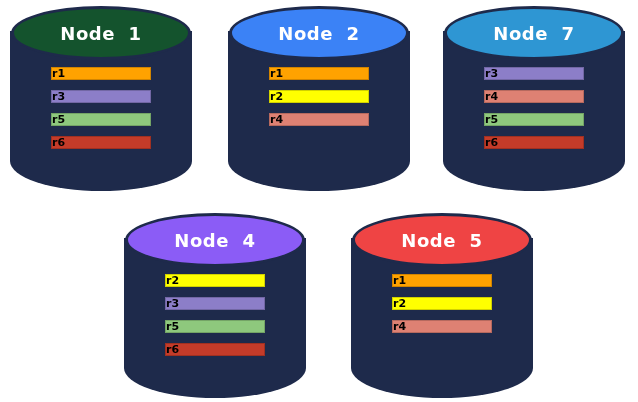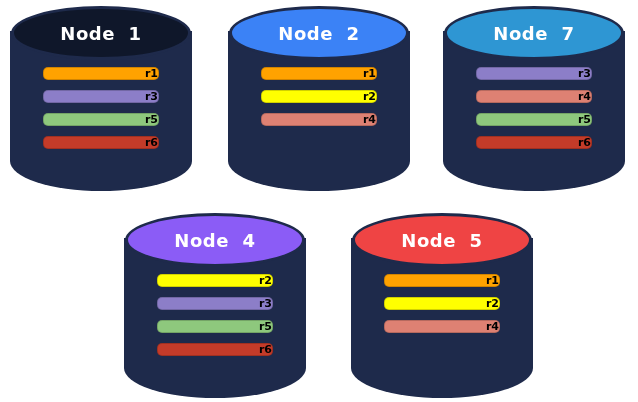--- a/index.html
+++ b/index.html
@@ -50,49 +50,49 @@
   .bars {
     position: absolute;
     top: 62px;
     left: 0; right: 0;
     display: flex;
     flex-direction: column;
     align-items: center;
     gap: 10px;
   }
   .bar {
-    width: 116px;
+    width: 100px;
     height: 13px;
-    border-radius: 5px;
+    border-radius: 0;
     border: 1px solid rgba(0,0,0,0.18);
     box-sizing: border-box;
     display: flex;
     align-items: center;
-    justify-content: flex-end;
+    justify-content: flex-start;
   }
   .bar-label {
     font-size: 11px;
     font-weight: bold;
     color: #000000;
     line-height: 1;
   }
   #node-1 { left: 10px;  top: 5px; }
   #node-2 { left: 228px; top: 5px; }
   #node-3 { left: 443px; top: 5px; }
   #node-4 { left: 124px; top: 212px; }
   #node-5 { left: 351px; top: 212px; }
 </style>
 </head>
 <body>
 
 <div class="canvas">
 
   <div class="cylinder" id="node-1">
     <div class="cyl-body" style="background-color: rgb(30, 42, 75);"></div>
-    <div class="cyl-top" style="background-color: #0f172a;">
+    <div class="cyl-top" style="background-color: #14532d;">
       <span class="node-title">Node 1</span>
     </div>
     <div class="bars">
       <div class="bar" style="background-color: rgb(255, 162, 0);">
         <span class="bar-label">r1</span>
       </div>
       <div class="bar" style="background-color: rgb(140, 126, 200);">
         <span class="bar-label">r3</span>
       </div>
       <div class="bar" style="background-color: rgb(142, 200, 125);">

